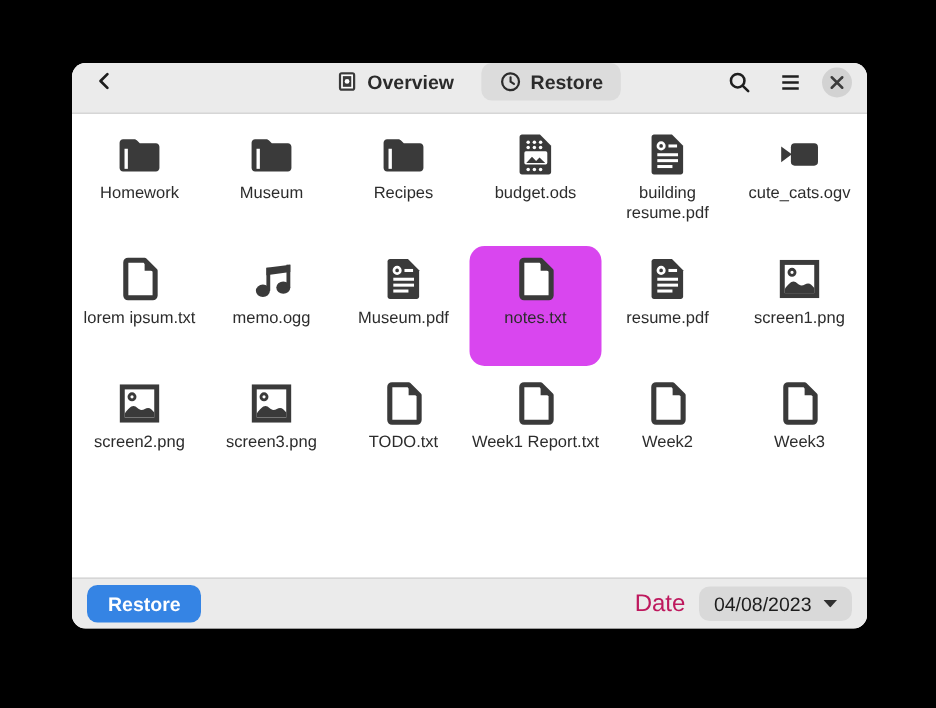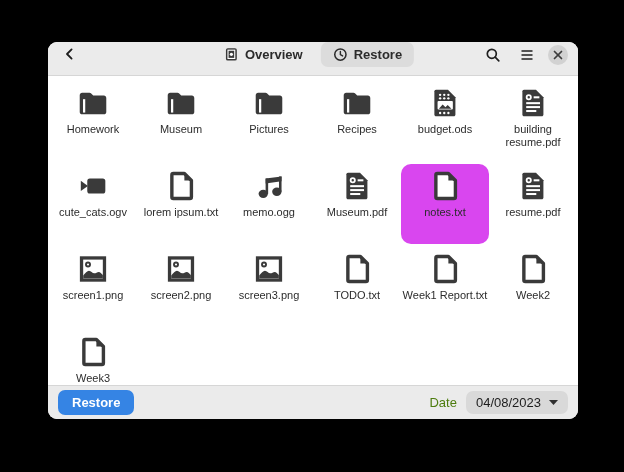--- a/index.html
+++ b/index.html
@@ -49,21 +49,21 @@
   .footer{
     height:33px;min-height:33px;background:#ebebeb;border-top:1px solid #d6d6d6;
     display:flex;align-items:center;padding:0 10px;
   }
   .restore-btn{
     background:#3584e4;color:#fff;font-size:13px;font-weight:700;
     padding:5px 14px;border-radius:7px;border:none;cursor:pointer;
     font-family:inherit;
   }
   .footer-right{margin-left:auto;display:flex;align-items:center;}
-  .date-label{font-size:13px;color:#4d7c0f;margin-right:9px;}
+  .date-label{font-size:16px;color:#be185d;margin-right:9px;}
   .date-dropdown{
     background:#d9d9d9;border-radius:7px;padding:4px 10px;display:flex;align-items:center;gap:8px;
     font-size:13px;font-weight:400;color:#1d1d1d;cursor:pointer;
   }
   svg{display:block;}
 </style>
 </head>
 <body>
 
 <div class="window">
@@ -139,29 +139,20 @@
         <div class="flabel">Homework</div>
       </div>
       <div class="tile">
         <span>
           <svg class="ficon" viewBox="0 0 32 32">
        <path d="M3.5 8.6c0-1.2 1-2.2 2.2-2.2h7c.6 0 1.2.3 1.6.7l1.9 1.9h10.1c1.2 0 2.2 1 2.2 2.2v13.2c0 1.2-1 2.2-2.2 2.2H5.7c-1.2 0-2.2-1-2.2-2.2z" fill="#3a3a3a"></path>
        <rect x="6.6" y="12.4" width="2.1" height="12.6" fill="#fff"></rect>
      </svg>
         </span>
         <div class="flabel">Museum</div>
-      </div>
-      <div class="tile">
-        <span>
-          <svg class="ficon" viewBox="0 0 32 32">
-       <path d="M3.5 8.6c0-1.2 1-2.2 2.2-2.2h7c.6 0 1.2.3 1.6.7l1.9 1.9h10.1c1.2 0 2.2 1 2.2 2.2v13.2c0 1.2-1 2.2-2.2 2.2H5.7c-1.2 0-2.2-1-2.2-2.2z" fill="#3a3a3a"></path>
-       <rect x="6.6" y="12.4" width="2.1" height="12.6" fill="#fff"></rect>
-     </svg>
-        </span>
-        <div class="flabel">Pictures</div>
       </div>
       <div class="tile">
         <span>
           <svg class="ficon" viewBox="0 0 32 32">
        <path d="M3.5 8.6c0-1.2 1-2.2 2.2-2.2h7c.6 0 1.2.3 1.6.7l1.9 1.9h10.1c1.2 0 2.2 1 2.2 2.2v13.2c0 1.2-1 2.2-2.2 2.2H5.7c-1.2 0-2.2-1-2.2-2.2z" fill="#3a3a3a"></path>
        <rect x="6.6" y="12.4" width="2.1" height="12.6" fill="#fff"></rect>
      </svg>
         </span>
         <div class="flabel">Recipes</div>
       </div>

